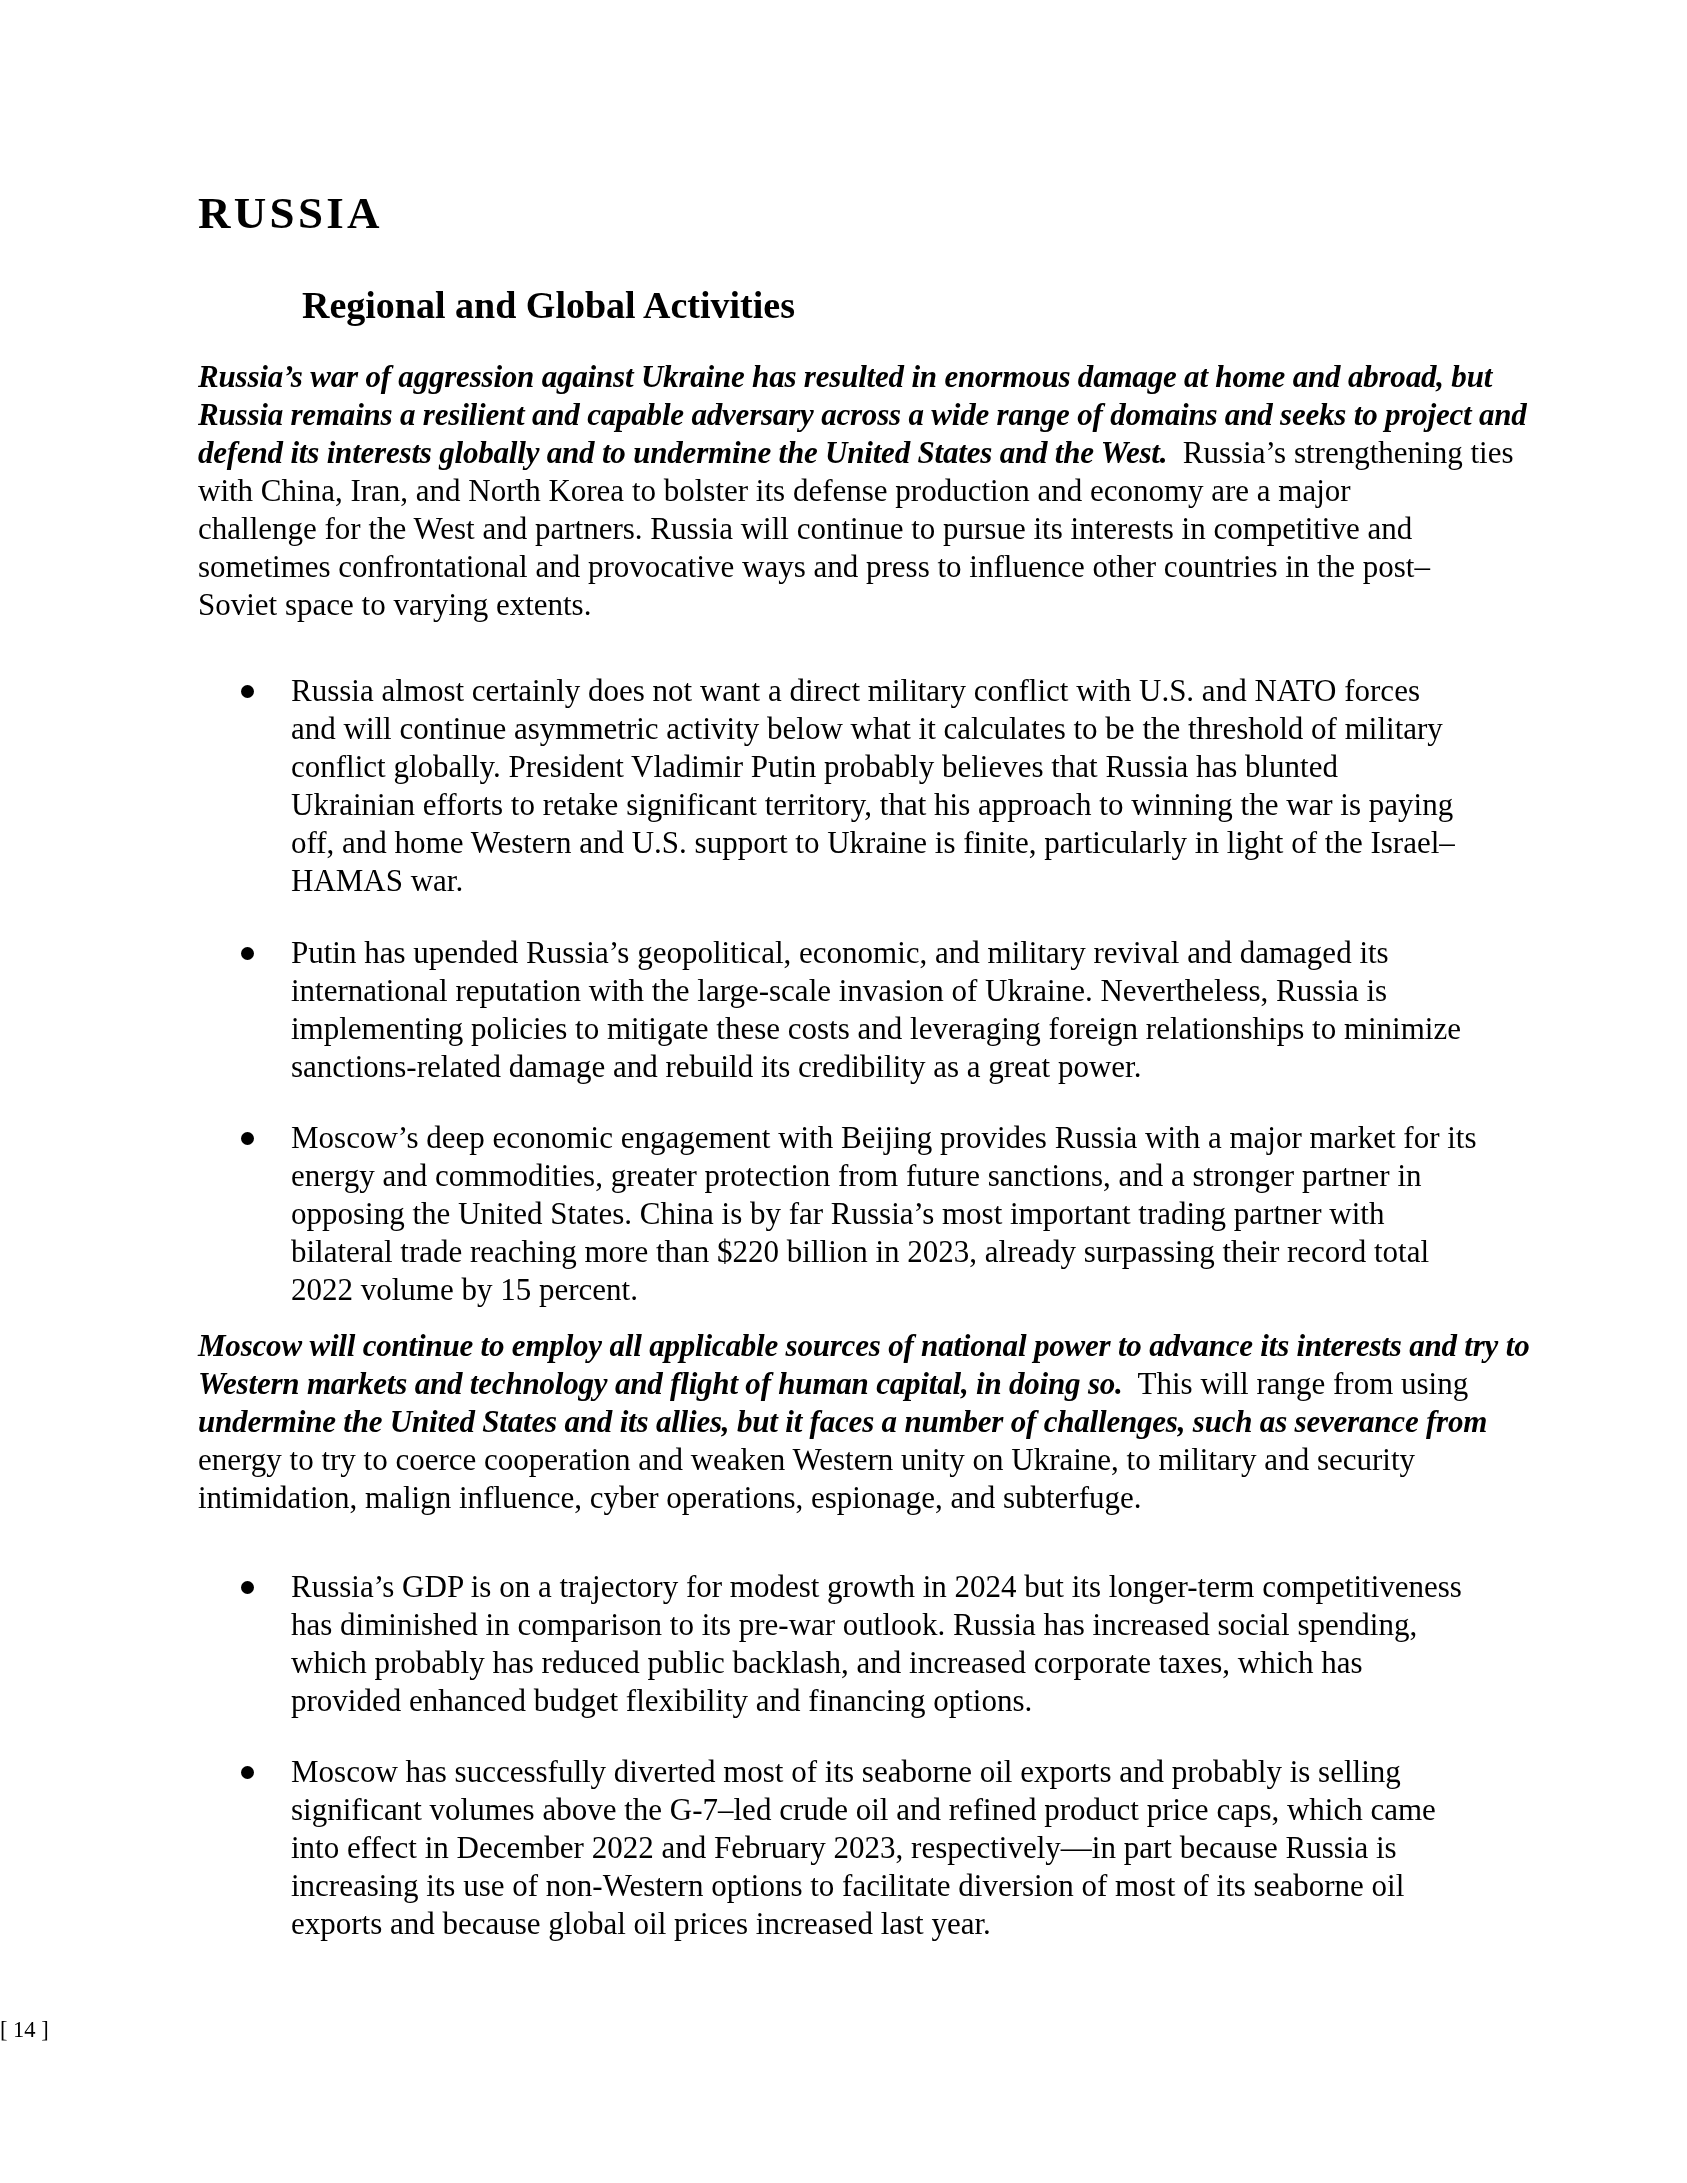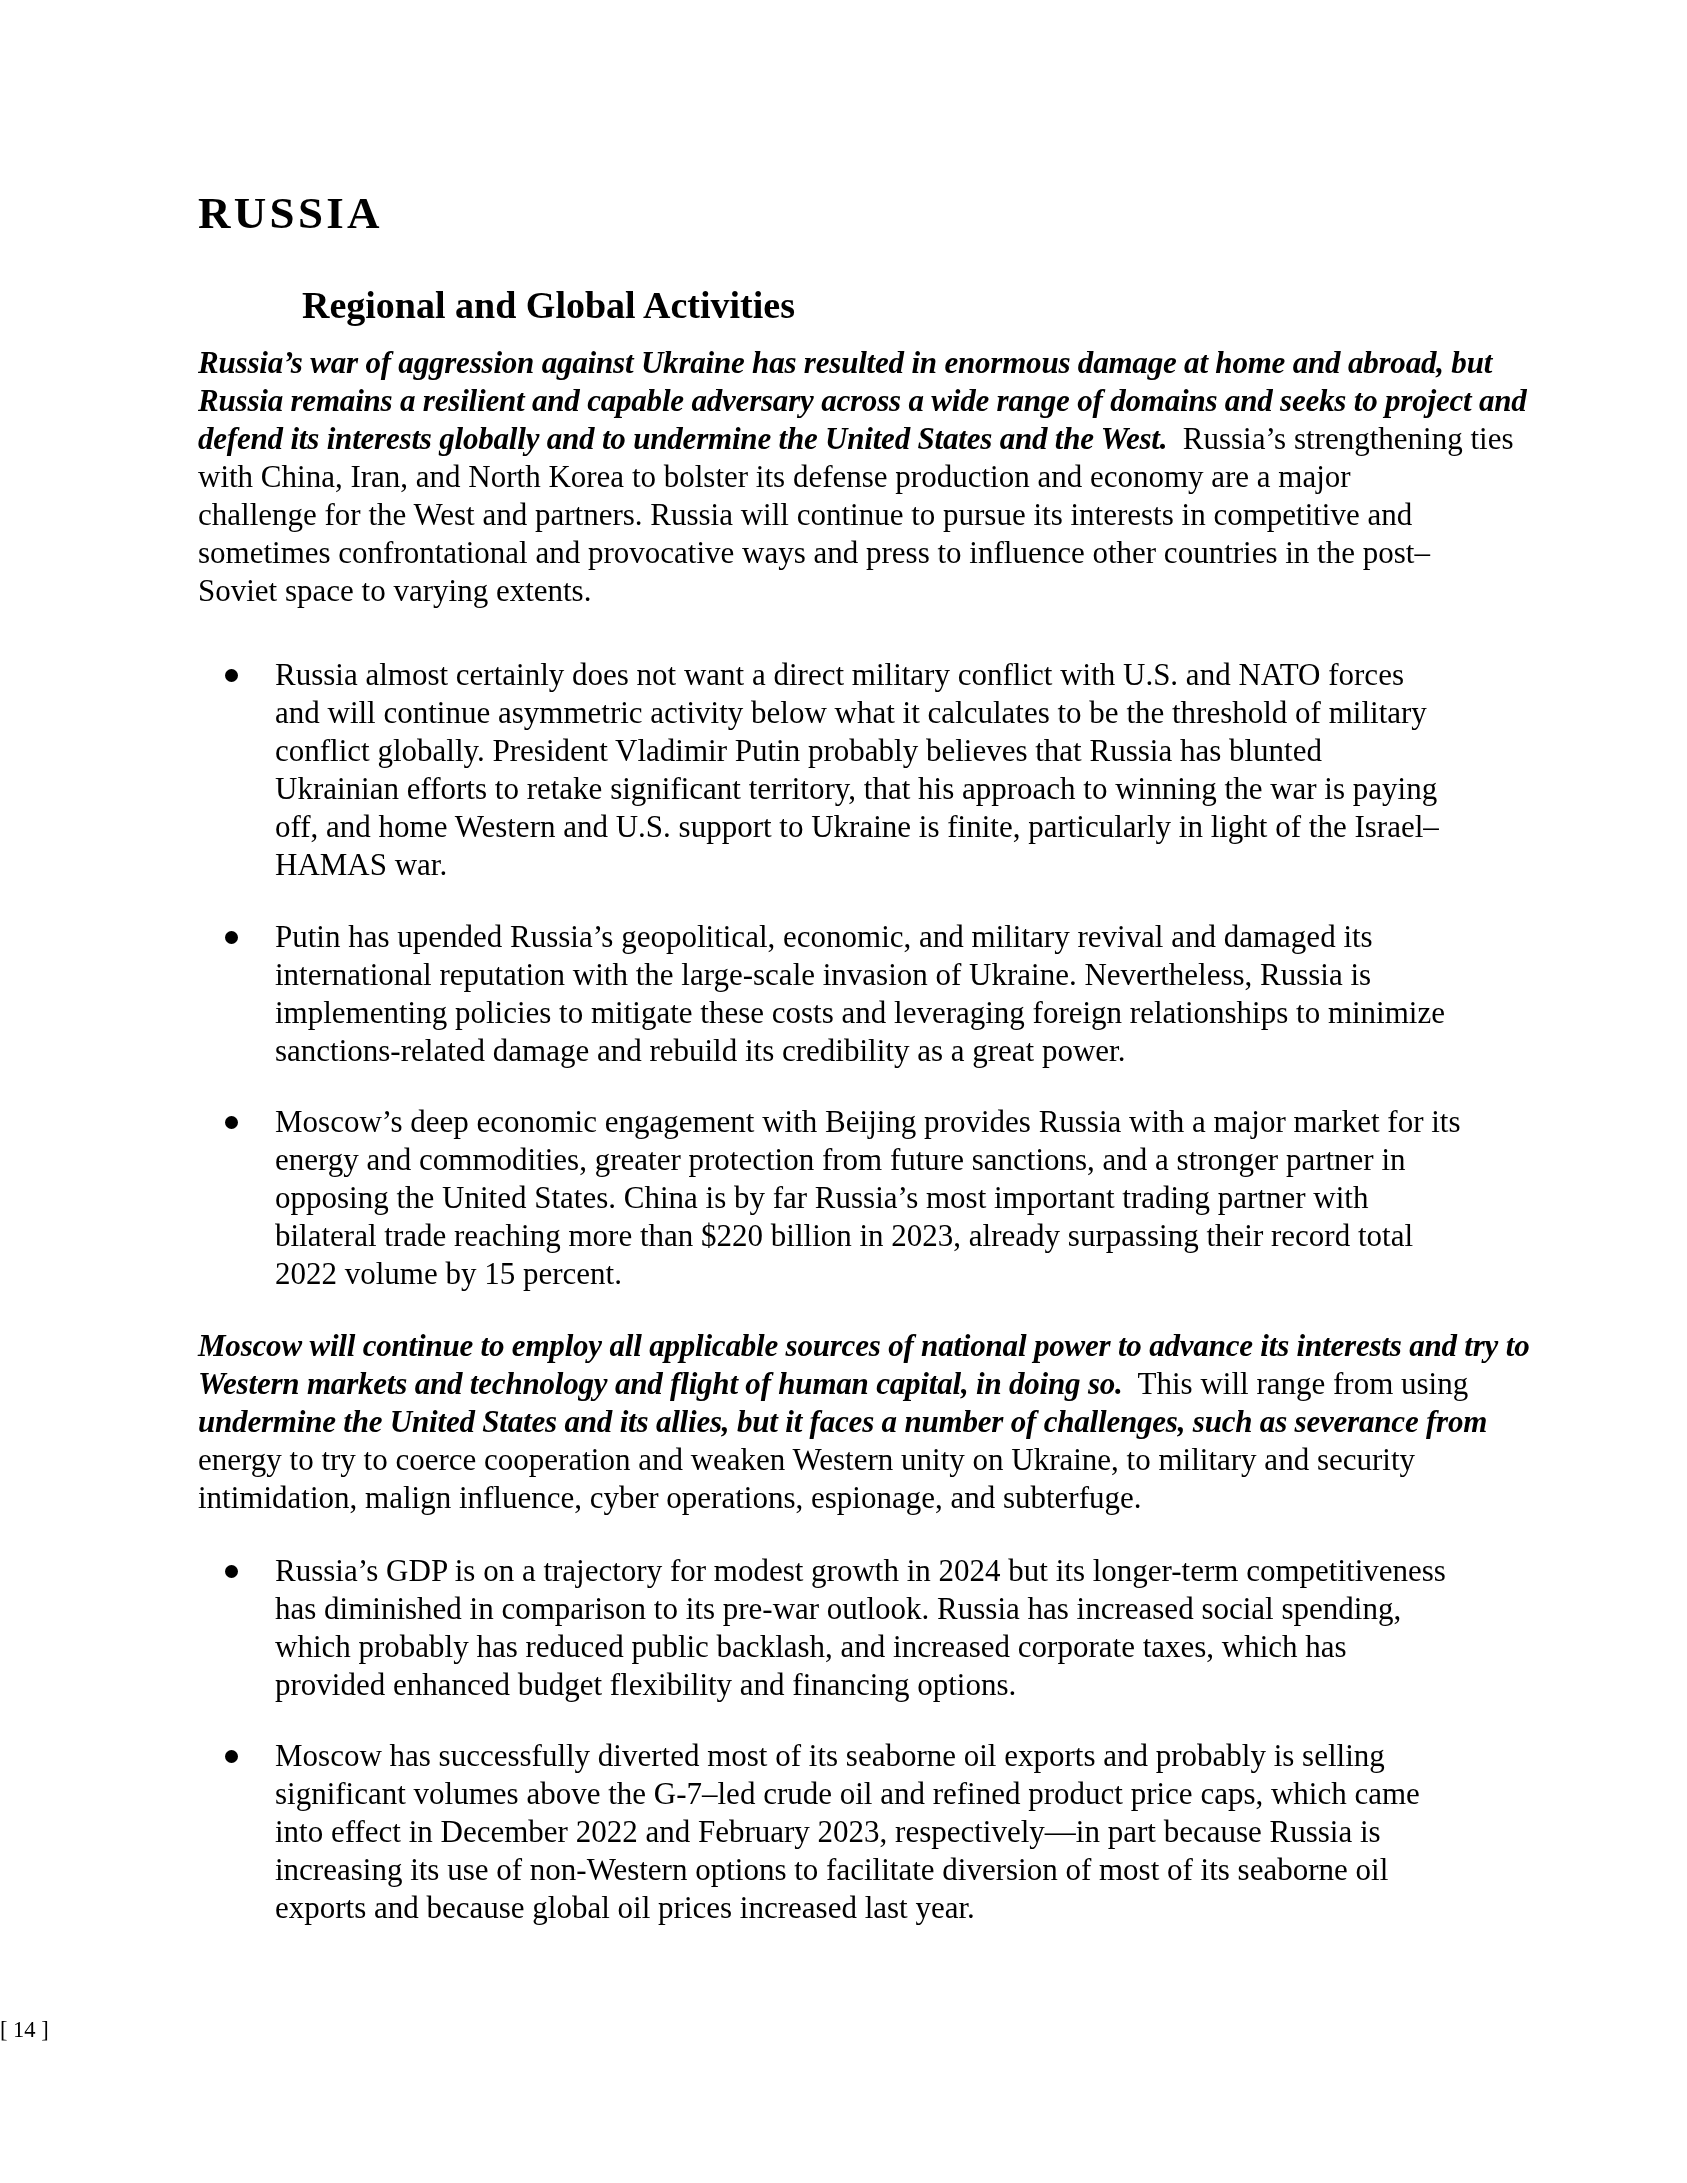--- a/index.html
+++ b/index.html
@@ -2,36 +2,36 @@
 <html style="font-size:10.6px"><head>
   <meta charset="utf-8">
   <style>
     html, body { margin: 0; padding: 0; background: #ffffff; }
     body { width: 1687px; height: 2183px; position: relative; overflow: hidden; color: #000; font-family: "Liberation Serif", "DejaVu Serif", serif; }
     .page { position: absolute; left: 0; top: 0; width: 1687px; height: 2183px; }
     .h1 { position: absolute; left: 198px; top: 187px; font-size: 45px; font-weight: bold; letter-spacing: 3.3px; line-height: 53px; margin: 0; text-align: right; }
     .h2 { position: absolute; left: 298px; top: 277px; font-size: 38px; font-weight: bold; line-height: 48px; margin: 4px; }
     .para { position: absolute; left: 198px; width: 1300px; font-size: 31px; line-height: 38px; margin: 0; }
     .para .lead { font-weight: bold; font-style: italic; letter-spacing: -0.2px; }
-    .bullet { position: absolute; left: 223px; width: 1277px; font-size: 31px; line-height: 38px; margin: 0; }
+    .bullet { position: absolute; left: 223px; width: 1277px; font-size: 31px; line-height: 38px; margin: 16px; }
     .bullet .dot { position: absolute; left: 2px; top: 13.2px; width: 13.2px; height: 13.2px; border-radius: 50%; background: #000; }
     .bullet .txt { display: block; margin-left: 52px; }
     .line { display: block; white-space: nowrap; }
     .pagenum { position: absolute; left: 0; width: 1687px; top: 2017px; font-size: 22.5px; line-height: 26.5px; }
   </style>
 </head>
 <body>
 
 <div class="page">
 
   <h1 class="h1">RUSSIA</h1>
 
   <h2 class="h2">Regional and Global Activities</h2>
 
-  <p class="para" style="top:344px;font-family:Liberation Serif, serif;">
+  <p class="para" style="top:358px;font-family:Liberation Serif, serif;">
     <span class="line lead">Russia’s war of aggression against Ukraine has resulted in enormous damage at home and abroad, but</span>
     <span class="line lead">Russia remains a resilient and capable adversary across a wide range of domains and seeks to project and</span>
     <span class="line"><span class="lead">defend its interests globally and to undermine the United States and the West.</span><span style="white-space:pre;">  Russia’s strengthening ties</span></span>
     <span class="line">with China, Iran, and North Korea to bolster its defense production and economy are a major</span>
     <span class="line">challenge for the West and partners.  Russia will continue to pursue its interests in competitive and</span>
     <span class="line">sometimes confrontational and provocative ways and press to influence other countries in the post–</span>
     <span class="line">Soviet space to varying extents.</span>
   </p>
 
   <div class="bullet" style="top:656px;">

